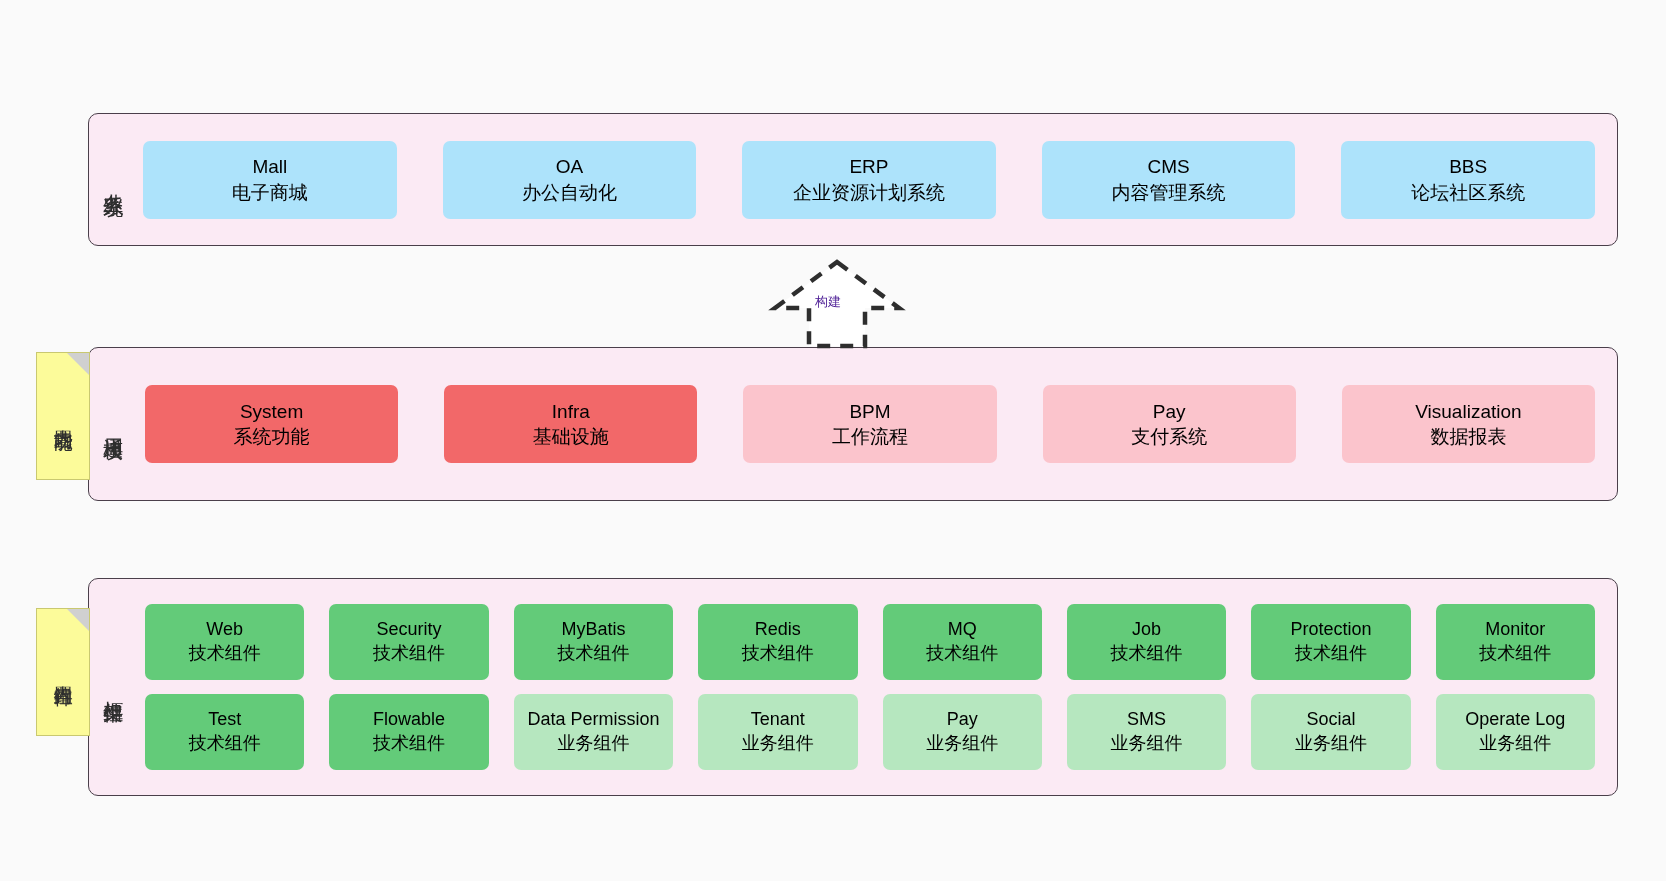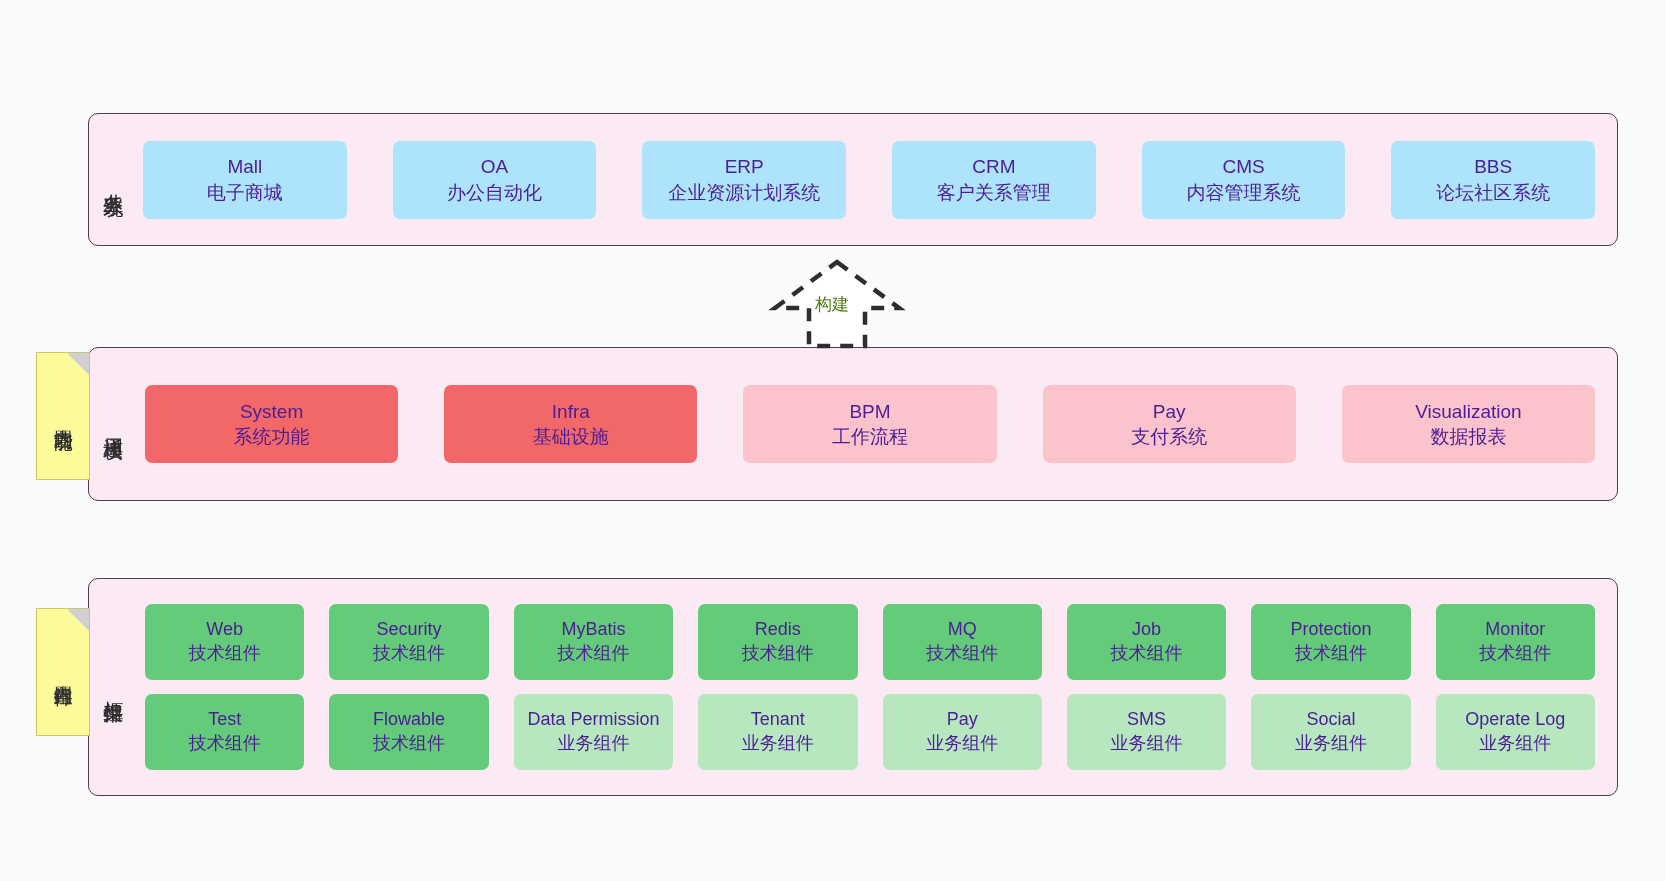--- a/index.html
+++ b/index.html
@@ -63,21 +63,21 @@
   .card {
     flex: 1 1 0;
     border-radius: 7px;
     display: flex;
     flex-direction: column;
     align-items: center;
     justify-content: center;
     text-align: center;
     font-size: 19px;
     line-height: 1.32;
-    color: #4c1d95;
+    color: #000000;
     box-sizing: border-box;
     padding: 6px 4px;
   }
   .card .t1 { display: block; }
   .card .t2 { display: block; }
 
   
   #layer-business { left: 88px; top: 113px; width: 1530px; height: 133px; }
   #layer-business .layer-body { padding-left: 6px; padding-right: 22px; }
   #layer-business .row { gap: 46px; }
@@ -129,22 +129,22 @@
   #note-builtin-components { left: 36px; top: 608px; width: 54px; height: 128px; }
 
   
   .arrow {
     position: absolute;
     z-index: 2;
   }
   .arrow svg { display: block; overflow: visible; }
   .arrow-label {
     position: absolute;
-    font-size: 17px;
-    color: #4d7c0f;
+    font-size: 13px;
+    color: #4c1d95;
     background: transparent;
     white-space: nowrap;
   }
   #arrow-build { left: 752px; top: 258px; width: 170px; height: 90px; }
   #arrow-build .arrow-label { left: 63px; top: 35px; }
   #arrow-implement { left: 766px; top: 492px; width: 170px; height: 90px; }
   #arrow-implement .arrow-label { left: 63px; top: 35px; }
 </style>
 </head>
 <body>
@@ -161,24 +161,20 @@
         </div>
         <div class="card">
           <span class="t1">OA</span>
           <span class="t2">办公自动化</span>
         </div>
         <div class="card">
           <span class="t1">ERP</span>
           <span class="t2">企业资源计划系统</span>
         </div>
         <div class="card">
-          <span class="t1">CRM</span>
-          <span class="t2">客户关系管理</span>
-        </div>
-        <div class="card">
           <span class="t1">CMS</span>
           <span class="t2">内容管理系统</span>
         </div>
         <div class="card">
           <span class="t1">BBS</span>
           <span class="t2">论坛社区系统</span>
         </div>
       </div>
     </div>
   </div>

